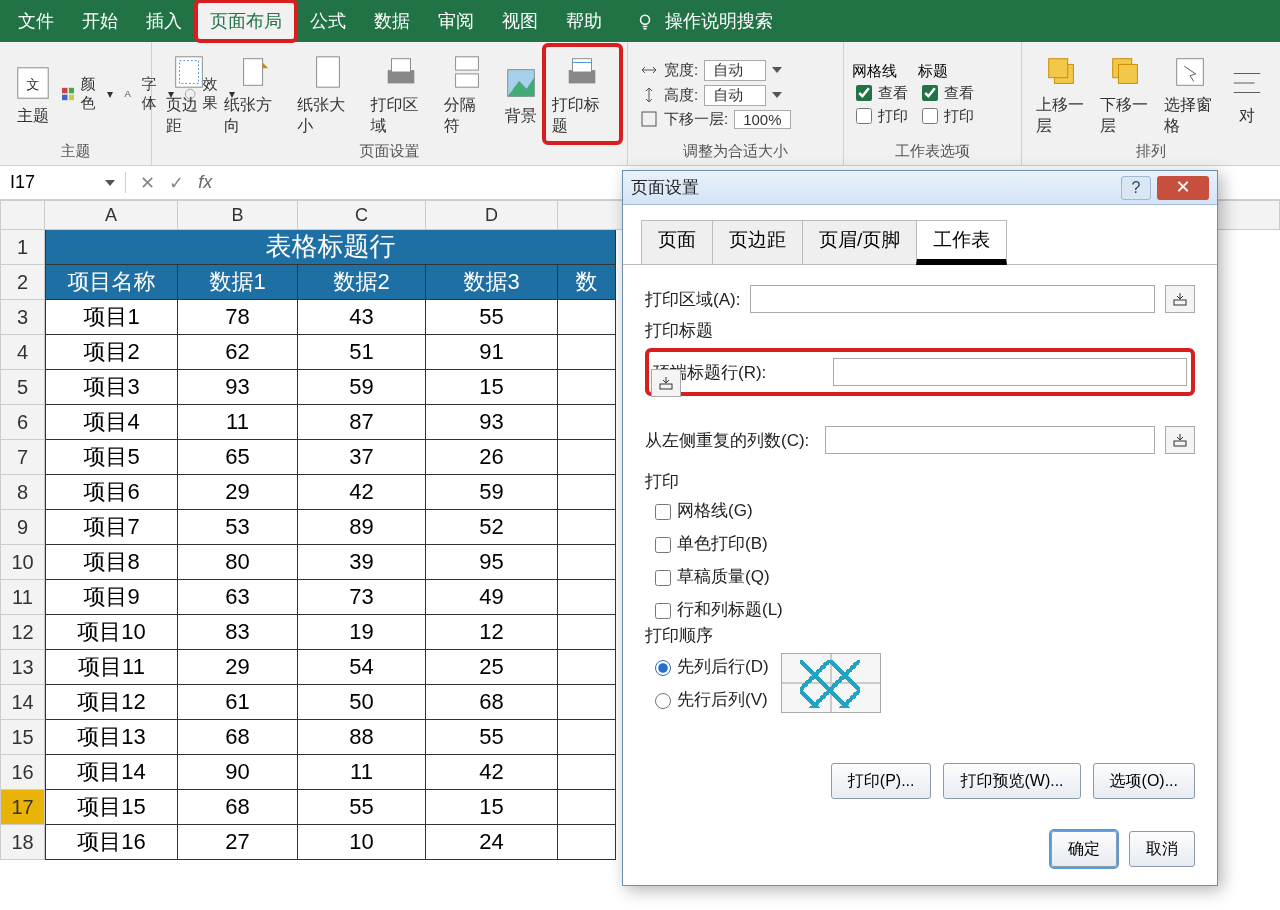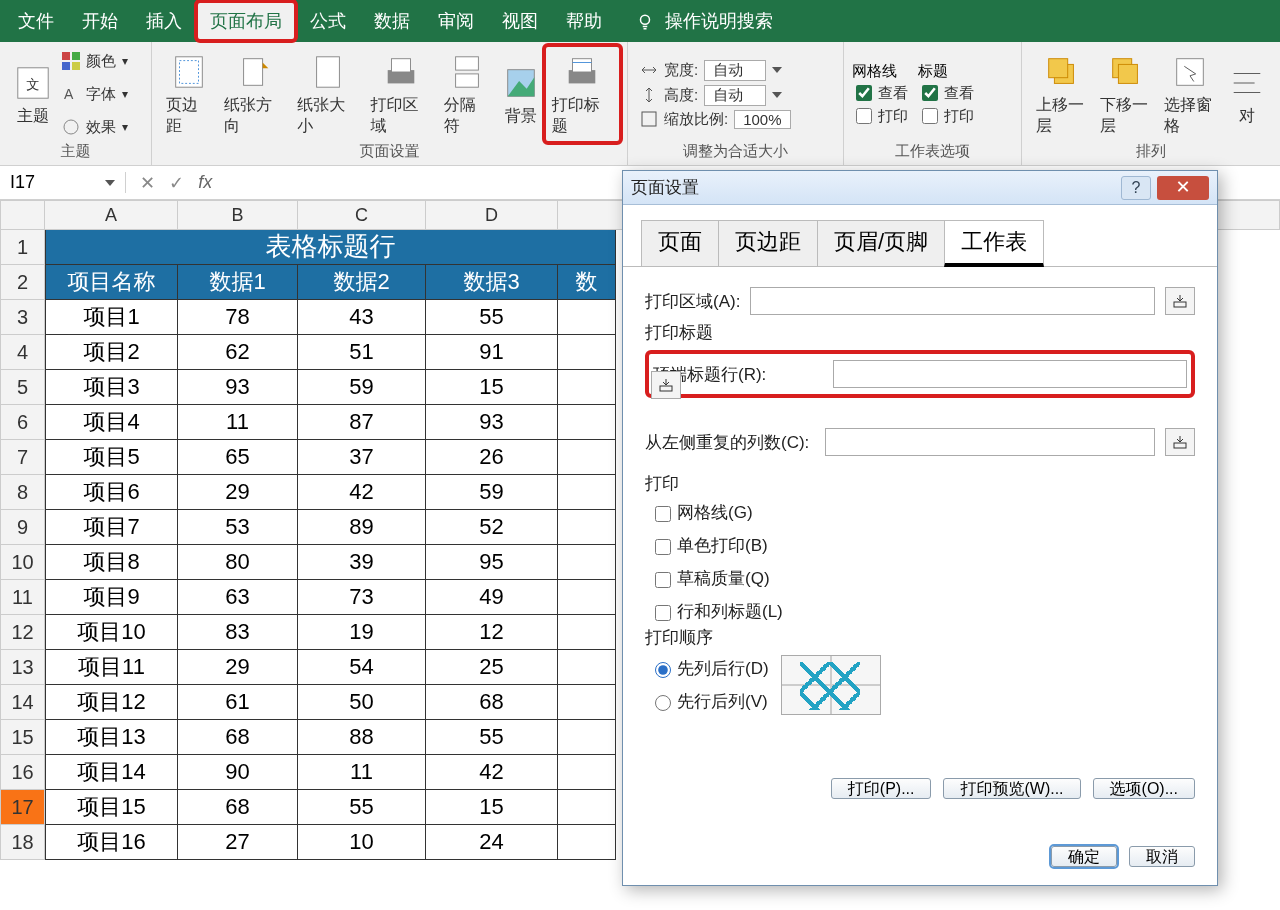--- a/index.html
+++ b/index.html
@@ -41,33 +41,33 @@
   .titlerow { background:#1e6fa3; color:#fff; font-size:26px; }
   .hdrrow { background:#1e6fa3; color:#fff; }
 
   
   .dlg { position:absolute; left:622px; top:170px; width:596px; height:716px; background:#fff; border:1px solid #6f8fae; box-shadow: 4px 4px 16px rgba(0,0,0,.3); }
   .dlg .titlebar { height:34px; background:linear-gradient(#e9f1fb,#d4e4f6); display:flex; align-items:center; padding:0 8px; border-bottom:1px solid #a7bed7; font-size:17px; color:#222; }
   .dlg .titlebar .spacer{flex:1}
   .dlg .help { width:30px; height:24px; background:#d9e6f4; border:1px solid #9fb8d3; border-radius:3px; text-align:center; margin-right:6px; cursor:pointer; font-size:16px; line-height:22px; color:#345; }
   .dlg .close { width:52px; height:24px; background:#c74f3e; border-radius:3px; text-align:center; cursor:pointer; color:#fff; font-size:18px; line-height:22px; }
   .dlg .tabs { display:flex; padding:14px 18px 0; border-bottom:1px solid #bbb; gap:0; }
-  .dlg .tab { padding:6px 16px; border:1px solid #bbb; background:#efefef; font-size:22px; cursor:pointer; margin-right:-1px; position:relative; top:1px; }
-  .dlg .tab.active { background:#fff; border-bottom:4px solid #000000; }
+  .dlg .tab { padding:6px 16px; border:1px solid #bbb; background:#efefef; font-size:19px; cursor:pointer; margin-right:-1px; position:relative; top:1px; }
+  .dlg .tab.active { background:#fff; border-bottom:6px solid #000000; }
   .dlg .content { padding: 14px 22px; font-size:17px; color:#222; }
   .fldrow { display:flex; align-items:center; gap:10px; margin:6px 0; }
   .fldrow label{ flex:0 0 auto; }
   .txin { flex:1; height:28px; border:1px solid #aaa; padding:0 6px; }
   .fldbtn { width:30px; height:28px; border:1px solid #aaa; background:#f4f4f4; cursor:pointer; display:flex; align-items:center; justify-content:center; }
   .fsl { font-size:17px; margin-bottom:6px; display:block; }
   .redhi { border:4px solid #d81e1e; border-radius:6px; padding:2px 4px; }
   .ck { width:16px; height:16px; margin-right:6px; vertical-align:middle; }
   .combo { width:200px; height:28px; border:1px solid #aaa; background:#fff; display:flex; align-items:center; padding:0 6px; justify-content:space-between; cursor:pointer; }
   .combo .dd{ color:#555; }
-  .btn { height:21px; padding:0 16px; border:1px solid #8a9bab; background:linear-gradient(#fdfdfd,#e6ecf2); border-radius:3px; cursor:pointer; font-size:16px; }
+  .btn { height:36px; padding:0 16px; border:1px solid #8a9bab; background:linear-gradient(#fdfdfd,#e6ecf2); border-radius:3px; cursor:pointer; font-size:16px; }
   .btn.primary{ outline:2px solid #5d99d6; }
   .dlgfoot { position:absolute; bottom:18px; right:22px; display:flex; gap:12px; }
   .dlgmidfoot { position:absolute; bottom:86px; right:22px; display:flex; gap:12px; }
   .radio{ width:16px;height:16px; margin-right:6px; vertical-align:middle; accent-color:#2a6fc7; }
   .orderimg { width:100px; height:60px; border:1px solid #aaa; margin-left:12px; display:inline-block; position:relative; background:
     linear-gradient(#ccc,#ccc) 0 28px/100% 2px no-repeat,
     linear-gradient(#ccc,#ccc) 48px 0/2px 100% no-repeat,
     #f6f6f6;
   }
   .orderimg::after{ content:""; position:absolute; left:18px; top:6px; width:60px; height:48px;
@@ -110,21 +110,21 @@
 
   <div class="grp" style="width:152px">
     <div class="body">
       <div class="vbtn">
         <svg class="ic" viewBox="0 0 40 40">
             <rect x="4" y="4" width="32" height="32" fill="#fff" stroke="#888"></rect>
             <text x="20" y="26" text-anchor="middle" font-size="14" fill="#333">文</text>
           </svg>
         <span>主题</span>
       </div>
-      <div style="display:flex;flex-direction:column;gap:12px">
+      <div style="display:flex;flex-direction:row;gap:2px">
         <div class="hbtn">
           <svg class="smic" viewBox="0 0 18 18">
               <rect width="8" height="8" fill="#c44"></rect>
               <rect x="10" width="8" height="8" fill="#4a4"></rect>
               <rect y="10" width="8" height="8" fill="#46c"></rect>
               <rect x="10" y="10" width="8" height="8" fill="#cc4"></rect>
             </svg>
           <span>颜色</span> 
             <span style="font-size:12px">▾</span>
         </div>
@@ -217,21 +217,21 @@
             <path d="M9 2v14M9 2l-3 3M9 2l3 3M9 16l-3-3M9 16l3-3" stroke="#555" fill="none"></path>
           </svg>
           <span>高度:</span>
           <span style="border:1px solid #aaa;padding:0 22px 0 8px;background:#fff">自动</span>
           <span class="tri"></span>
         </div>
       <div class="hbtn">
           <svg class="smic" viewBox="0 0 18 18">
             <rect x="2" y="2" width="14" height="14" fill="none" stroke="#555"></rect>
           </svg>
-          <span>缩放比例:</span>
+          <span>下移一层:</span>
           <span style="border:1px solid #aaa;padding:0 8px;background:#fff">100%</span>
         </div>
     </div>
     <div class="lbl">调整为合适大小</div>
   </div>
 
   <div class="grp" style="width:178px">
     <div class="body" style="gap:6px">
       <div style="display:flex;flex-direction:column;gap:2px">
         <div style="font-size:15px">网格线</div>
@@ -436,21 +436,21 @@
       </div>
       <div class="row">
         <div class="rowhdr" style="">16</div>
         <div class="cell first wA">项目14</div>
         <div class="cell  wB">90</div>
         <div class="cell  wC">11</div>
         <div class="cell  wD">42</div>
         <div class="cell wE"></div>
       </div>
       <div class="row">
-        <div class="rowhdr" style="background:#f97316">17</div>
+        <div class="rowhdr" style="background:#eab308">17</div>
         <div class="cell first wA">项目15</div>
         <div class="cell  wB">68</div>
         <div class="cell  wC">55</div>
         <div class="cell  wD">15</div>
         <div class="cell wE"></div>
       </div>
       <div class="row">
         <div class="rowhdr" style="">18</div>
         <div class="cell first wA">项目16</div>
         <div class="cell  wB">27</div>

